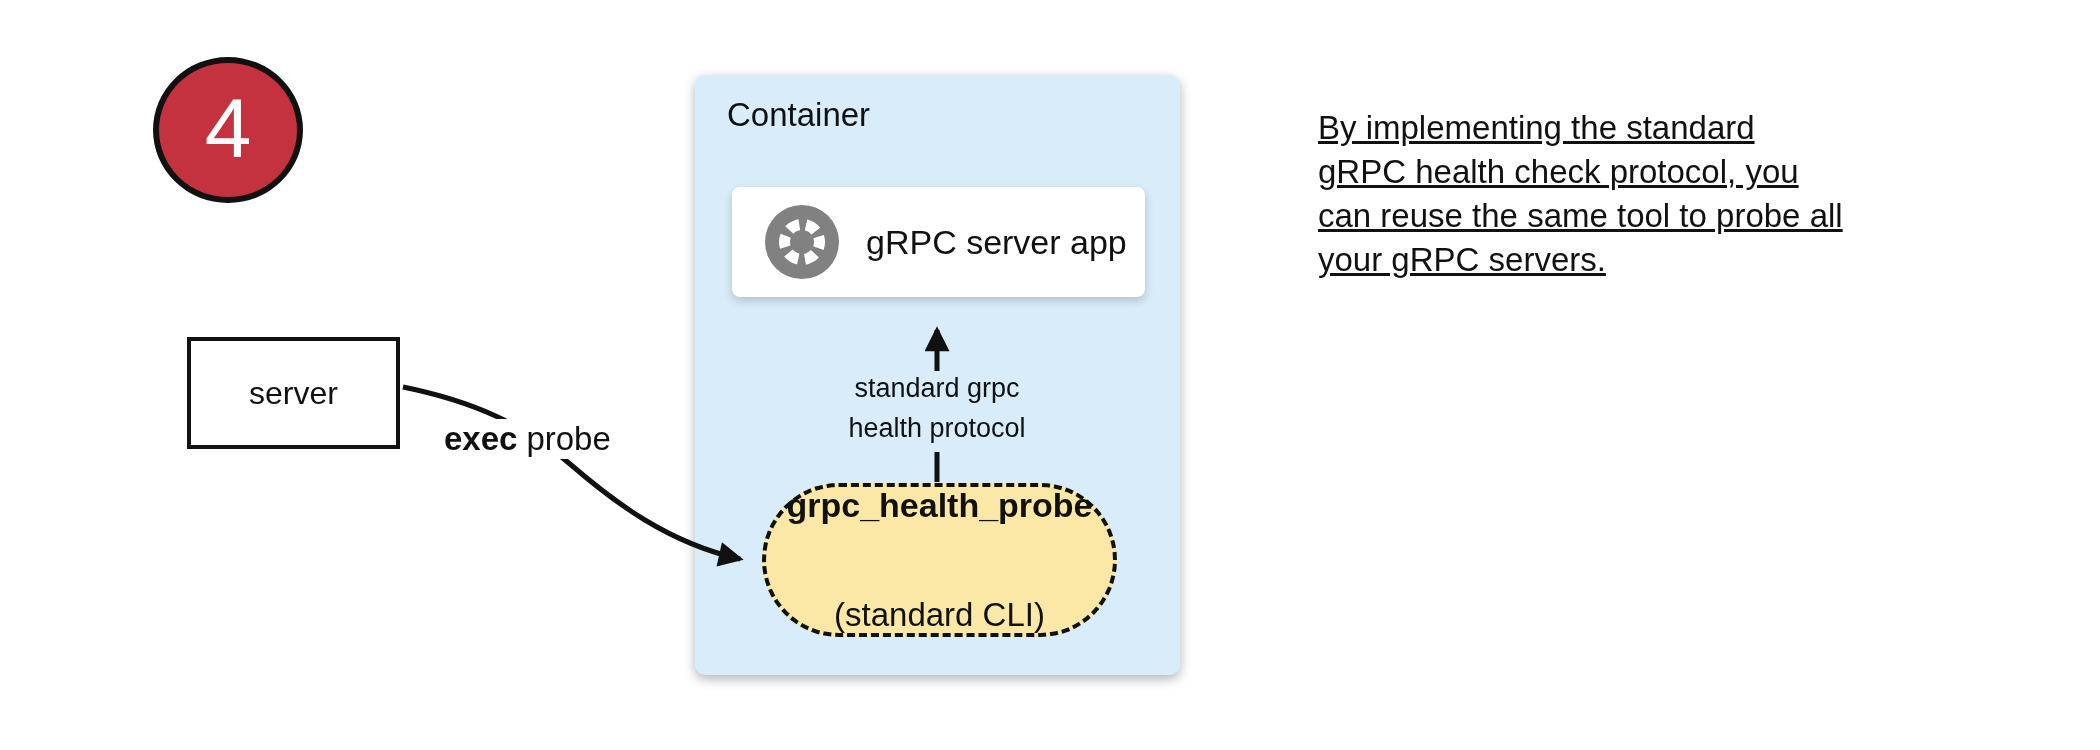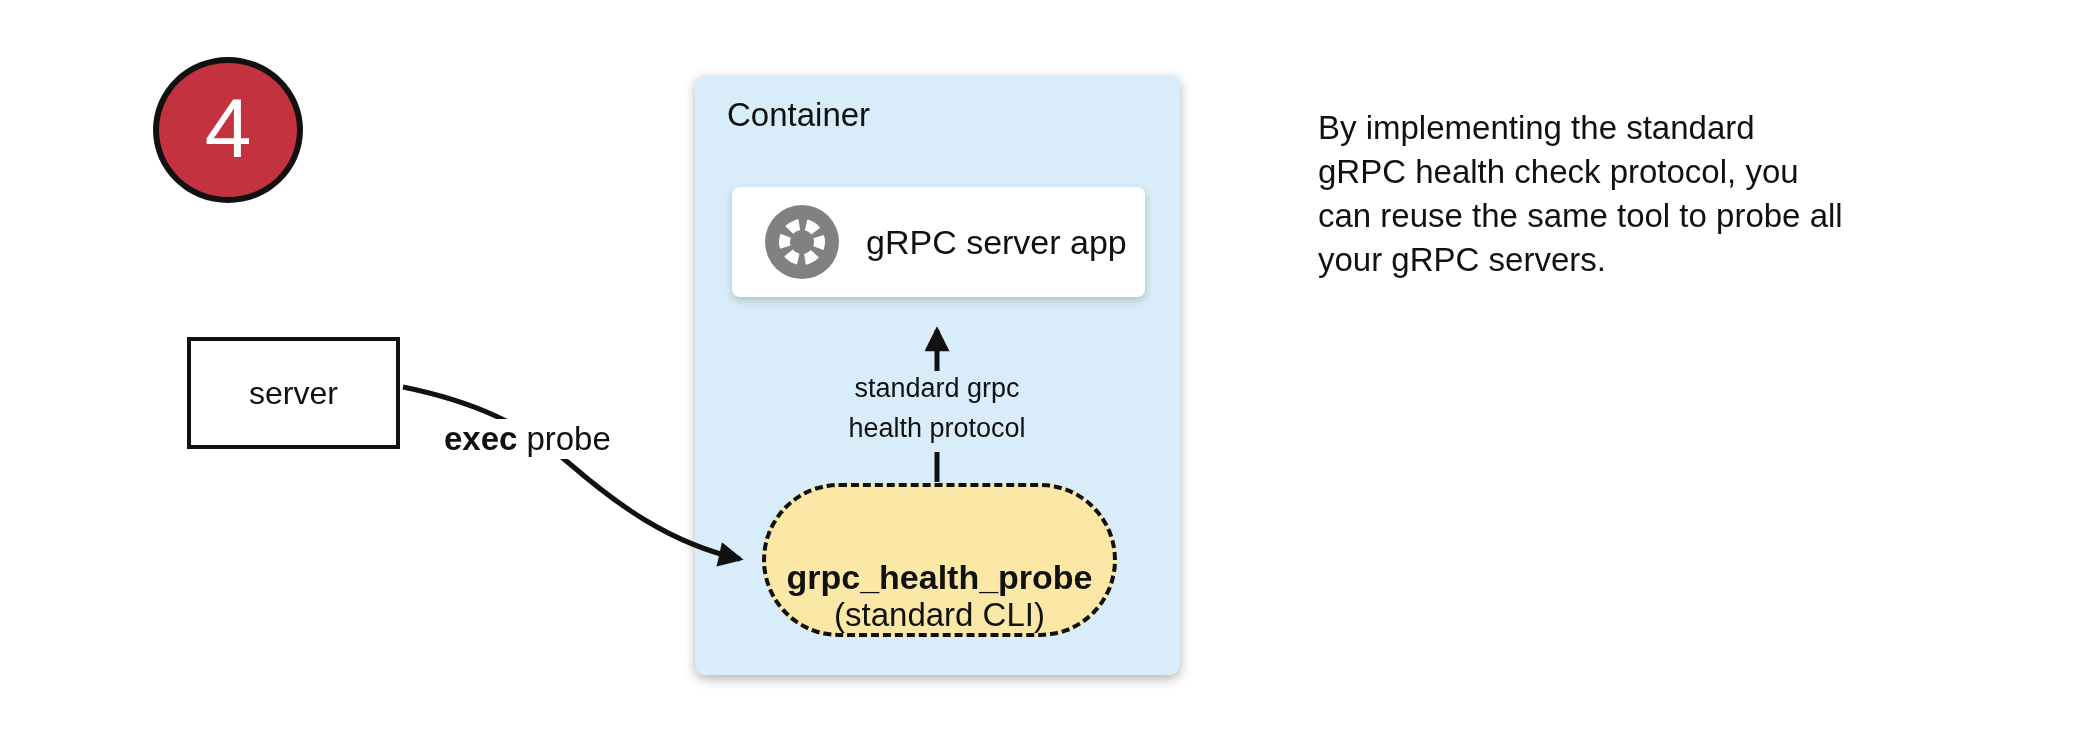--- a/index.html
+++ b/index.html
@@ -71,21 +71,21 @@
 
   
   .probe-capsule {
     position: absolute; left: 762px; top: 483px;
     width: 355px; height: 154px;
     background: var(--probe-bg, #fbe8a6);
     border: 4.5px dashed #111;
     border-radius: 90px;
     box-sizing: border-box;
     display: flex; flex-direction: column;
-    align-items: center; justify-content: flex-end;
+    align-items: center; justify-content: space-between;
     z-index: 2;
   }
   .probe-name { font-size: 34px; font-weight: bold; line-height: 37px; }
   .probe-sub  { font-size: 33px; line-height: 37px; }
 
   
   svg.overlay {
     position: absolute; left: 0; top: 0;
     z-index: 3; pointer-events: none;
   }
@@ -96,21 +96,21 @@
     background: #fff; padding: 1px 6px;
     font-size: 33px; z-index: 4; white-space: nowrap;
   }
   .edge-label b { font-weight: bold; }
   .edge-label .rest { margin-left: 9px; }
 
   
   .note {
     position: absolute; left: 1318px; top: 106px; width: 600px;
     font-size: 33px; line-height: 44px;
-    white-space: pre-line; z-index: 2;
+    white-space: pre-line; z-index: 2; text-decoration: underline;
   }
 </style>
 </head>
 <body>
 
 <div class="stage">
 
   <div class="badge">
     <span>4</span>
   </div>

